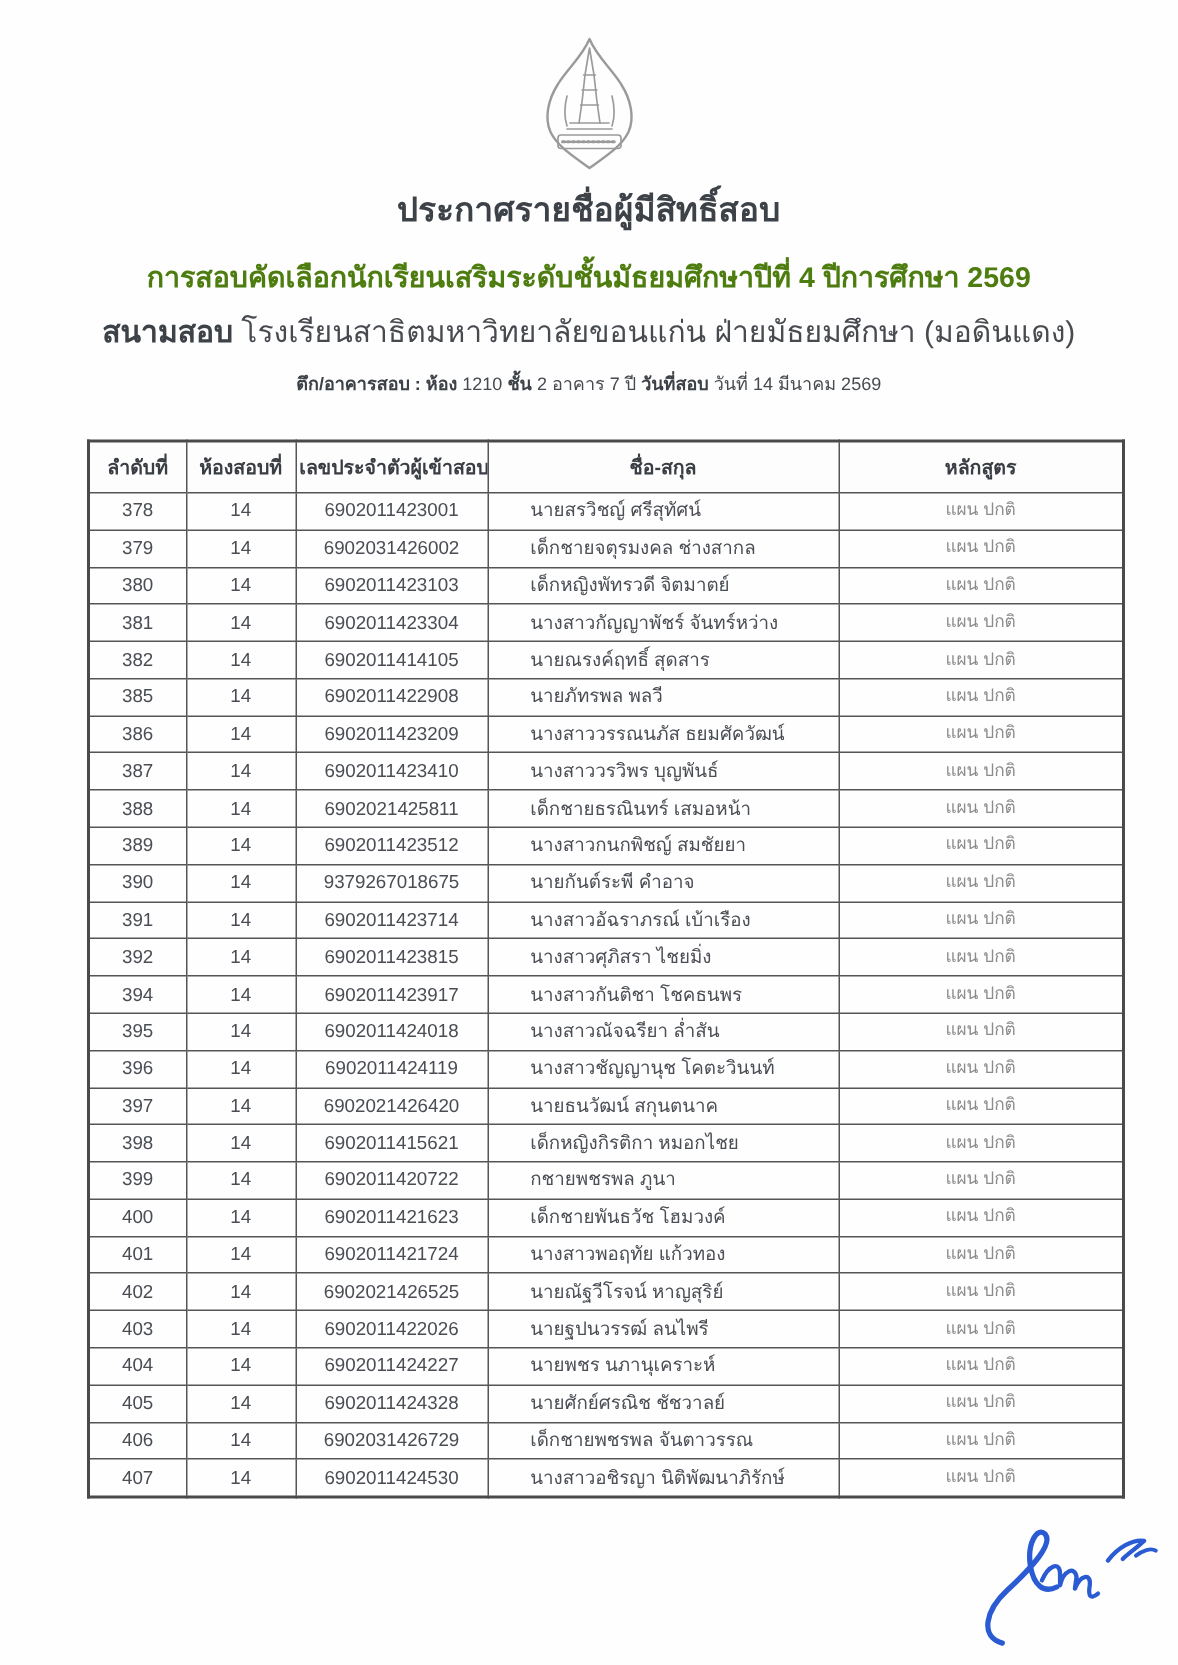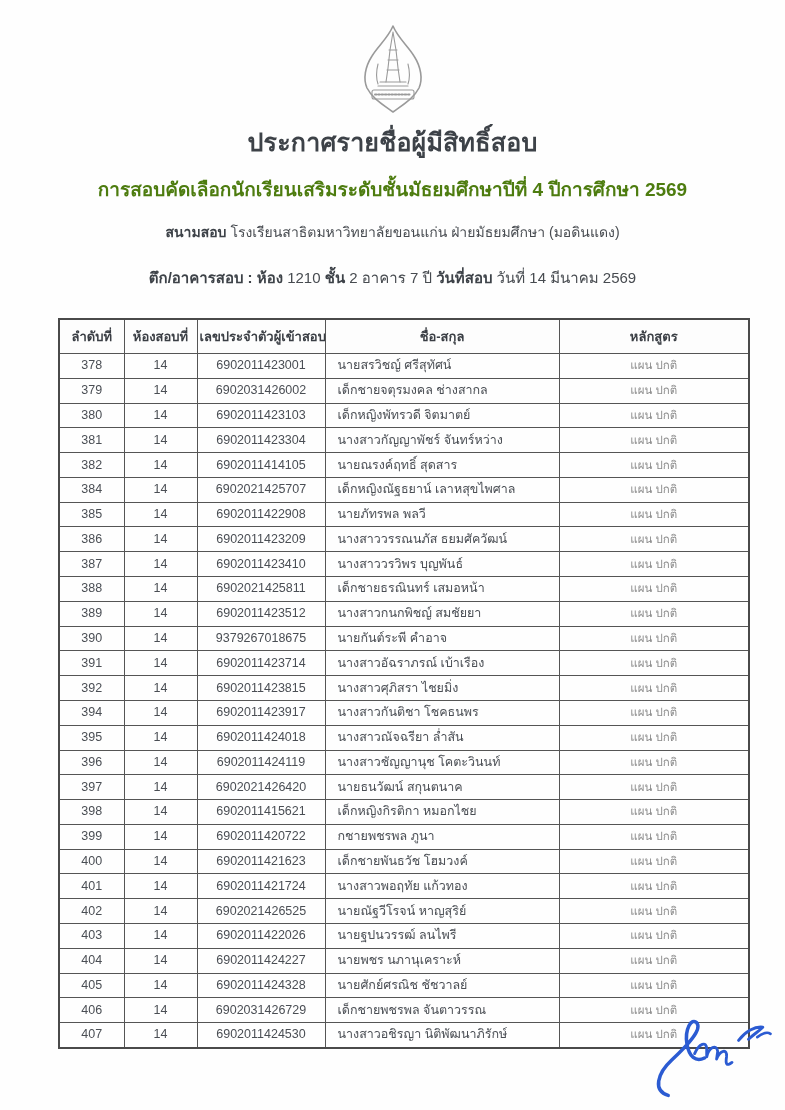--- a/index.html
+++ b/index.html
@@ -5,42 +5,42 @@
   html,body{margin:0;padding:0;}
   body{
     width:785px;height:1110px;background:#ffffff;
     font-family:"Liberation Sans", sans-serif;
     color:#474b50;
     position:relative;overflow:hidden;
   }
   .page{position:relative;width:785px;height:1110px;background:#fefefe;}
   .logo-wrap{display:flex;justify-content:center;padding-top:24px;height:94px;}
   .title{
-    text-align:center;font-weight:700;font-size:25px;color:#3d4248;
+    text-align:center;font-weight:700;font-size:22px;color:#3d4248;
     margin-top:4px;letter-spacing:.2px;
   }
   .subtitle{
     text-align:center;font-weight:700;font-size:19px;color:#4d7c0f;
     margin-top:12px;
   }
-  .info-line{text-align:center;font-size:14px;color:#474b50;margin-top:17px;}
-  .info-line.small{font-size:15px;margin-top:23px;}
+  .info-line{text-align:center;font-size:20px;color:#474b50;margin-top:6px;}
+  .info-line.small{font-size:12px;margin-top:9px;}
   .info-line .b{font-weight:700;color:#3d4248;}
   table{
     border-collapse:collapse;table-layout:fixed;
     width:690px;margin:28px 0 0 58px;
     border:2px solid #4a4a4a;
   }
   th,td{
     border:1px solid #555555;text-align:center;vertical-align:middle;
     overflow:hidden;white-space:nowrap;
   }
   th{font-size:13px;font-weight:700;color:#3a3e44;padding:6px 2px;background:#fdfdfd;}
   td{font-size:12.5px;color:#4a4e54;padding:3.4px 2px;line-height:17px;height:17px;}
-  td.c-name{text-align:left;padding-left:12px;}
+  td.c-name{text-align:left;padding-left:28px;}
   td.c-program{color:#8c8c8c;font-size:11.5px;}
   .signature{position:absolute;left:642px;top:1014px;width:136px;height:88px;pointer-events:none;}
 </style>
 </head>
 <body>
 
 <div class="page">
 
   <div class="logo-wrap">
     <svg width="86" height="92" viewBox="0 0 86 92">
@@ -108,27 +108,20 @@
           <td class="c-program">แผน ปกติ</td>
         </tr>
         <tr>
           <td class="c-seq">382</td>
           <td class="c-room">14</td>
           <td class="c-id">6902011414105</td>
           <td class="c-name">นายณรงค์ฤทธิ์  สุดสาร</td>
           <td class="c-program">แผน ปกติ</td>
         </tr>
         <tr>
-          <td class="c-seq">384</td>
-          <td class="c-room">14</td>
-          <td class="c-id">6902021425707</td>
-          <td class="c-name">เด็กหญิงณัฐธยาน์  เลาหสุขไพศาล</td>
-          <td class="c-program">แผน ปกติ</td>
-        </tr>
-        <tr>
           <td class="c-seq">385</td>
           <td class="c-room">14</td>
           <td class="c-id">6902011422908</td>
           <td class="c-name">นายภัทรพล  พลวี</td>
           <td class="c-program">แผน ปกติ</td>
         </tr>
         <tr>
           <td class="c-seq">386</td>
           <td class="c-room">14</td>
           <td class="c-id">6902011423209</td>

